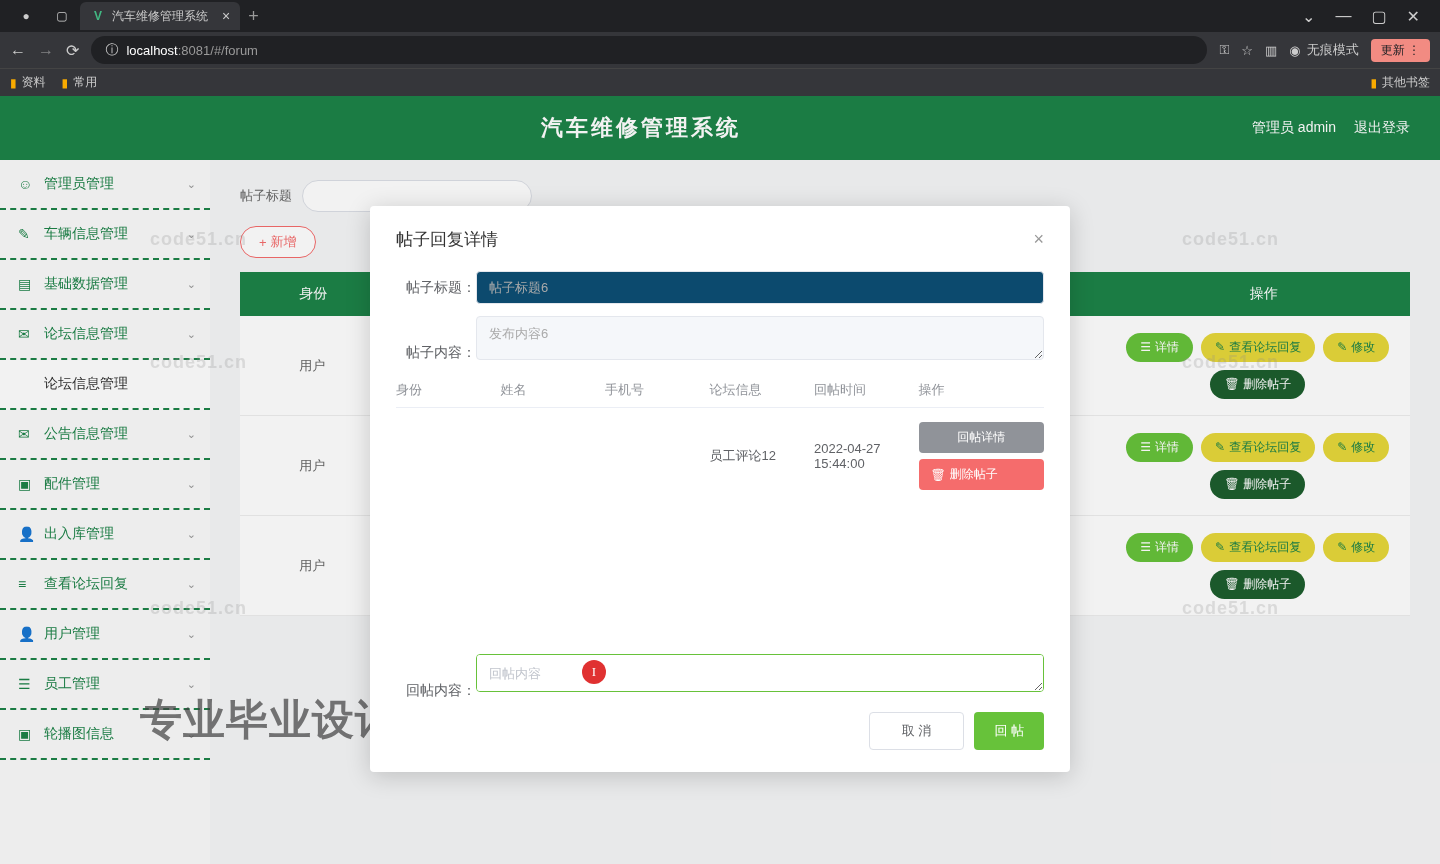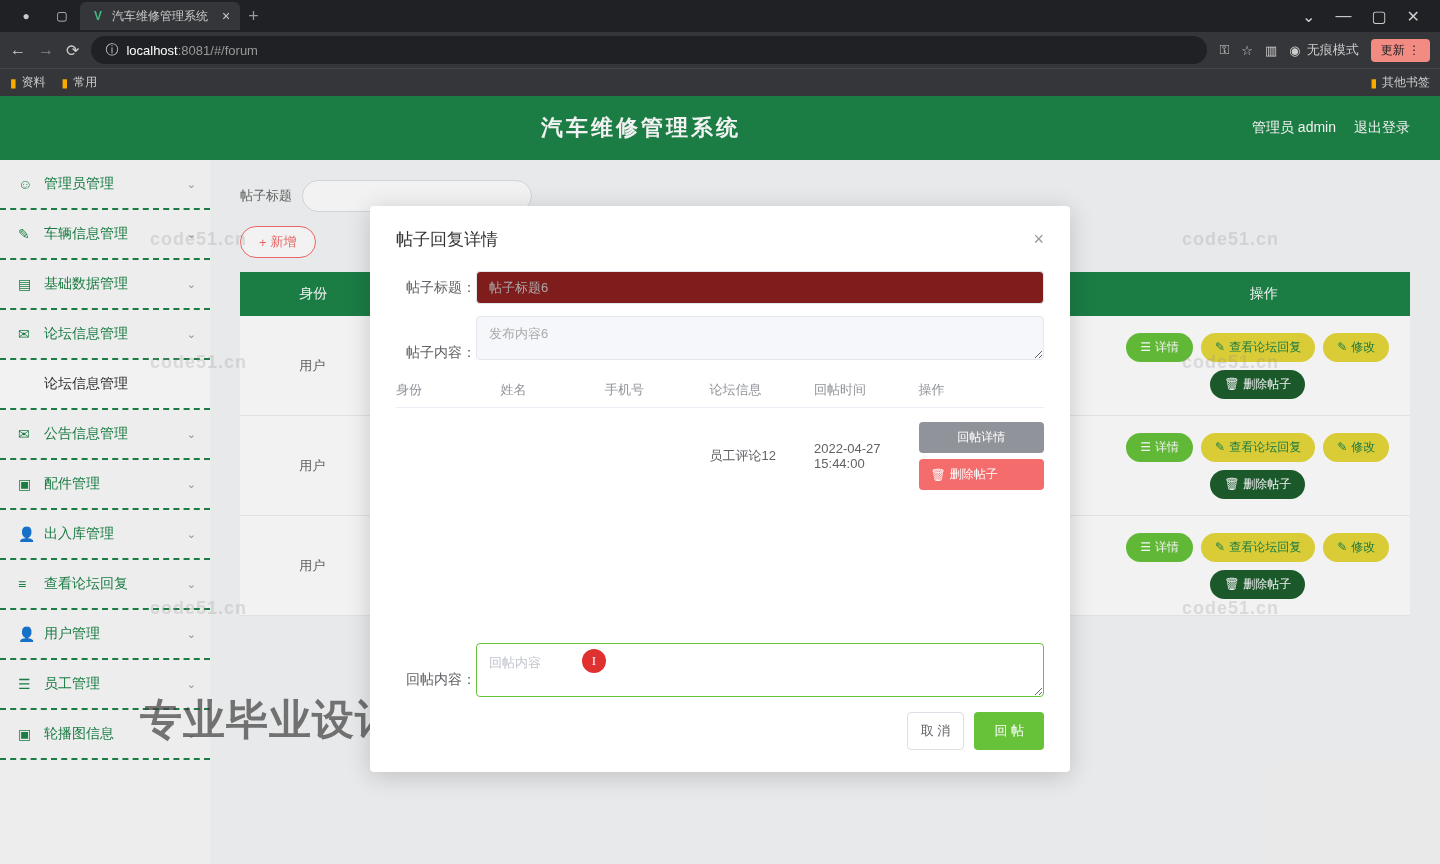--- a/index.html
+++ b/index.html
@@ -53,35 +53,35 @@
 .pill.yellow{background:#e6d73a;color:#1d8348}
 .pill.dark{background:#1d5e2e;color:#fff}
 .modal-backdrop{position:absolute;top:0;left:0;right:0;bottom:0;background:rgba(0,0,0,.05);display:flex;justify-content:center;padding-top:110px}
 .modal{width:700px;background:#fff;border-radius:4px;box-shadow:0 4px 24px rgba(0,0,0,.18);padding:22px 26px;height:566px;display:flex;flex-direction:column}
 .modal-head{display:flex;justify-content:space-between;align-items:center;margin-bottom:20px}
 .modal-title{font-size:17px;color:#333}
 .modal-close{color:#999;font-size:18px;cursor:pointer}
 .form-row{display:flex;margin-bottom:12px;font-size:14px;color:#606266}
 .form-label{width:80px;text-align:right;padding-top:8px}
 .form-ctrl{flex:1}
-.ro-input{background:#7f1d1d;border:1px solid #e4e7ed;border-radius:4px;padding:8px 12px;width:100%;color:#aaa;font-size:13px}
+.ro-input{background:#0c4a6e;border:1px solid #e4e7ed;border-radius:4px;padding:8px 12px;width:100%;color:#aaa;font-size:13px}
 .ro-textarea{background:#f5f7fa;border:1px solid #e4e7ed;border-radius:4px;padding:8px 12px;width:100%;color:#aaa;font-size:13px;height:44px;resize:both}
 .inner-table{margin:6px 0 16px}
 .inner-thead{display:flex;font-size:13px;color:#909399;border-bottom:1px solid #ebeef5;padding-bottom:8px}
 .ith{flex:1;text-align:left}
 .ith.ops{flex:1.2}
 .inner-row{display:flex;align-items:center;padding:14px 0;font-size:13px;color:#606266}
 .itd{flex:1}
 .itd.ops{flex:1.2;display:flex;flex-direction:column;gap:6px}
 .btn-gray{background:#909399;color:#fff;border-radius:4px;padding:7px 12px;font-size:12px;border:none}
 .btn-red{background:#f56c6c;color:#fff;border-radius:4px;padding:7px 12px;font-size:12px;border:none;display:inline-flex;align-items:center;gap:4px}
-.reply-textarea{border:1px solid #67c23a;border-radius:4px;padding:10px 12px;width:100%;height:54px;resize:both;font-size:13px;outline:none}
+.reply-textarea{border:1px solid #67c23a;border-radius:4px;padding:10px 12px;width:100%;height:38px;resize:both;font-size:13px;outline:none}
 .reply-textarea::placeholder{color:#c0c4cc}
 .modal-footer{display:flex;justify-content:flex-end;gap:10px;margin-top:auto}
-.btn-default{background:#fff;border:1px solid #dcdfe6;color:#606266;border-radius:4px;padding:9px 13px;font-size:13px}
+.btn-default{background:#fff;border:1px solid #dcdfe6;color:#606266;border-radius:4px;padding:9px 32px;font-size:13px}
 .btn-primary{background:#67c23a;color:#fff;border:none;border-radius:4px;padding:9px 20px;font-size:13px}
 .watermark{position:absolute;pointer-events:none;color:rgba(150,150,150,.25);font-size:18px;font-weight:bold;letter-spacing:1px}
 .watermark.red{color:#e03131;font-size:34px;font-weight:bold;opacity:.95}
 .watermark.dark{color:#444;font-size:42px;opacity:.7}
 .cursor-dot{position:absolute;width:24px;height:24px;background:#e03131;border-radius:50%;display:flex;align-items:center;justify-content:center;color:#fff;font-size:13px;font-family:serif}
 </style>
 </head>
 <body>
 
 <div class="browser-chrome">

